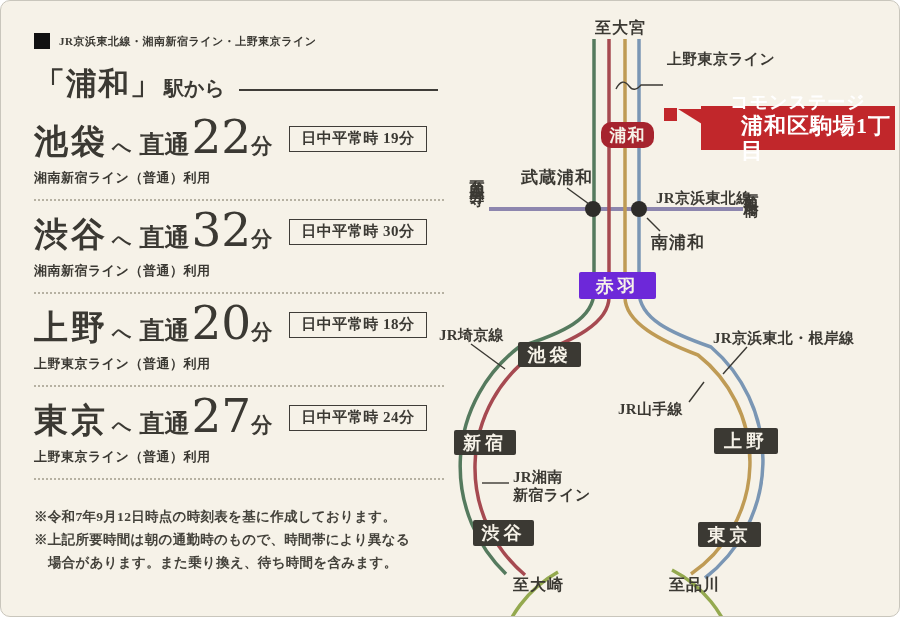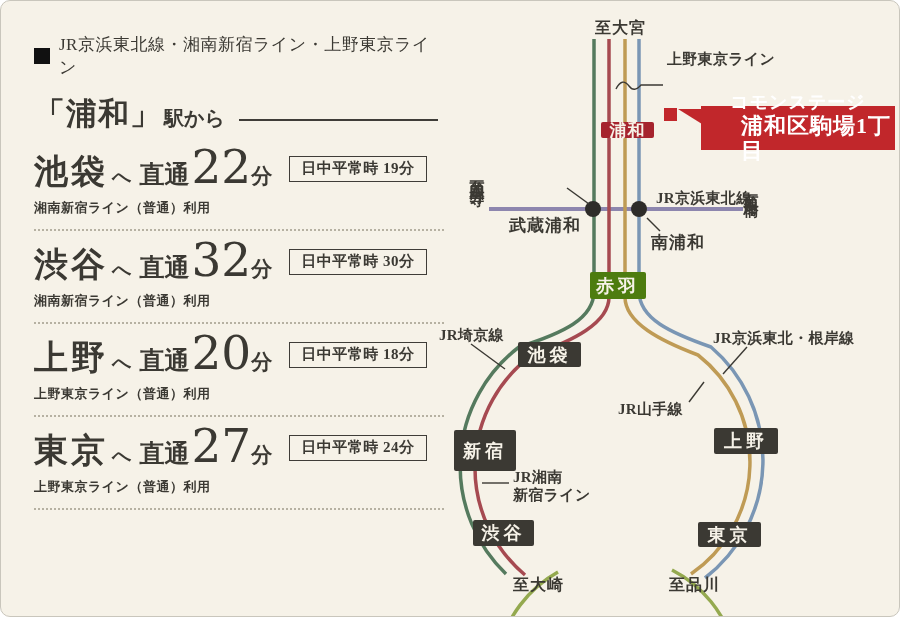--- a/index.html
+++ b/index.html
@@ -5,21 +5,21 @@
   html,body{margin:0;padding:0;background:#ffffff;}
   .canvas{
     position:relative;width:898px;height:615px;overflow:hidden;
     background:#f6f2e8;border:1px solid #c9c6bc;border-radius:10px;
     font-family:"Liberation Serif","DejaVu Serif",serif;color:#3b3933;
   }
   
   .left{position:absolute;left:33px;top:0;width:410px;}
   .hdr{display:flex;align-items:center;gap:9px;margin-top:32px;}
   .hdr-sq{width:16px;height:16px;background:#111;flex:0 0 auto;}
-  .hdr-txt{font-size:17px;font-weight:400;letter-spacing:.5px;}
+  .hdr-txt{font-size:11px;font-weight:700;letter-spacing:.5px;}
   .title{display:flex;align-items:center;margin-top:14px;}
   .title-big{font-size:31px;font-weight:700;letter-spacing:1px;}
   .title-sm{font-size:20px;font-weight:700;margin-left:2px;margin-top:8px;}
   .title-rule{flex:1;height:2px;background:#3f3d38;margin:12px 6px 0 14px;}
   .routes{margin-top:8px;}
   .route{margin-top:5px;}
   .r-main{display:flex;align-items:baseline;}
   .r-station{font-size:34px;font-weight:700;letter-spacing:3px;}
   .r-particle{font-size:19px;font-weight:600;margin-left:4px;}
   .r-direct{font-size:25px;font-weight:700;margin-left:8px;}
@@ -113,20 +113,25 @@
           <span class="r-direct">直通</span>
           <span class="r-min">27</span>
           <span class="r-unit">分</span>
           <span class="r-box">日中平常時  24分</span>
         </div>
         <div class="r-sub">上野東京ライン（普通）利用</div>
         <div class="r-div"></div>
       </div>
     </div>
 
+    <div class="notes">
+      <div>※令和7年9月12日時点の時刻表を基に作成しております。</div>
+      <div>※上記所要時間は朝の通勤時のもので、時間帯により異なる</div>
+      <div class="indent">場合があります。また乗り換え、待ち時間を含みます。</div>
+    </div>
   </div>
 
   <svg class="diagram-svg" viewBox="0 0 898 615">
 
     <path d="M488,208 L742,208" fill="none" stroke-width="4" stroke="#8d86ae"></path>
 
     <path d="M593,38 L593,290 C593,318 562,332 518,346 A150,150 0 0 0 505,573" fill="none" stroke-width="3.5" stroke="#557a5e"></path>
 
     <path d="M608,38 L608,296 C608,322 572,340 531,354 A140,140 0 0 0 524,574" fill="none" stroke-width="3.5" stroke="#a64a51"></path>
 
@@ -145,43 +150,43 @@
     <path d="M746,346 L722,373" stroke-width="1.4" fill="none" stroke="#3b3933"></path>
     <path d="M688,401 L703,381" stroke-width="1.4" fill="none" stroke="#3b3933"></path>
     <path d="M481,482 L508,482" stroke-width="1.4" fill="none" stroke="#3b3933"></path>
 
     <path d="M615,88 Q621,76 628,85 Q633,92 640,84 L662,84" stroke-width="1.4" fill="none" stroke="#3b3933"></path>
   </svg>
 
   <div class="lbl dest" style="left:594px;top:17px;">至大宮</div>
   <div class="lbl linename" style="left:666px;top:49px;">上野東京ライン</div>
 
-  <div class="st-box bigstop" style="left: 600px; top: 121px; width: 53px; height: 16px; background: rgb(166, 36, 46);">浦和</div>
+  <div class="st-box bigstop" style="left: 600px; top: 121px; width: 53px; height: 26px; background: rgb(166, 36, 46); border-radius: 10px;">浦和</div>
 
   <div class="marker" style="background: rgb(193, 39, 43);"></div>
   <div class="callout" style="background: rgb(193, 39, 43);">
     <div class="c-tri"></div>
     <div class="c1">コモンステージ</div>
     <div class="c2">浦和区駒場1丁目</div>
   </div>
 
-  <div class="lbl bigstop" style="left:508px;top:165px;margin-top:48px;">武蔵浦和</div>
+  <div class="lbl bigstop" style="left:520px;top:165px;">武蔵浦和</div>
   <div class="lbl vert" style="left:466px;top:167px;">至西国分寺</div>
   <div class="lbl linename" style="left:655px;top:188px;">JR京浜東北線</div>
   <div class="lbl vert" style="left:740px;top:181px;">至西船橋</div>
   <div class="lbl bigstop" style="left:650px;top:230px;">南浦和</div>
 
-  <div class="st-box st-dark" style="left: 578px; top: 271px; width: 56px; height: 27px; background: #4d7c0f; margin-left: 11px;">赤羽</div>
+  <div class="st-box st-dark" style="left: 578px; top: 271px; width: 77px; height: 27px; background: #6d28d9;">赤羽</div>
 
   <div class="lbl linename" style="left:438px;top:325px;">JR埼京線</div>
   <div class="st-box st-dark" style="left: 517px; top: 341px; width: 63px; height: 25px; background: rgb(59, 57, 51);">池袋</div>
   <div class="lbl linename" style="left:712px;top:328px;">JR京浜東北・根岸線</div>
   <div class="lbl linename" style="left:617px;top:399px;">JR山手線</div>
 
-  <div class="st-box st-dark" style="left: 453px; top: 429px; width: 62px; height: 41px; background: rgb(59, 57, 51);">新宿</div>
+  <div class="st-box st-dark" style="left: 453px; top: 429px; width: 62px; height: 25px; background: rgb(59, 57, 51);">新宿</div>
   <div class="st-box st-dark" style="left: 713px; top: 427px; width: 64px; height: 26px; background: rgb(59, 57, 51);">上野</div>
 
   <div class="lbl linename" style="left:512px;top:467px;">JR湘南</div>
   <div class="lbl linename" style="left:512px;top:485px;">新宿ライン</div>
 
   <div class="st-box st-dark" style="left: 472px; top: 519px; width: 61px; height: 26px; background: rgb(59, 57, 51);">渋谷</div>
   <div class="st-box st-dark" style="left: 697px; top: 521px; width: 63px; height: 25px; background: rgb(59, 57, 51);">東京</div>
 
   <div class="lbl dest" style="left:512px;top:574px;">至大崎</div>
   <div class="lbl dest" style="left:668px;top:574px;">至品川</div>

